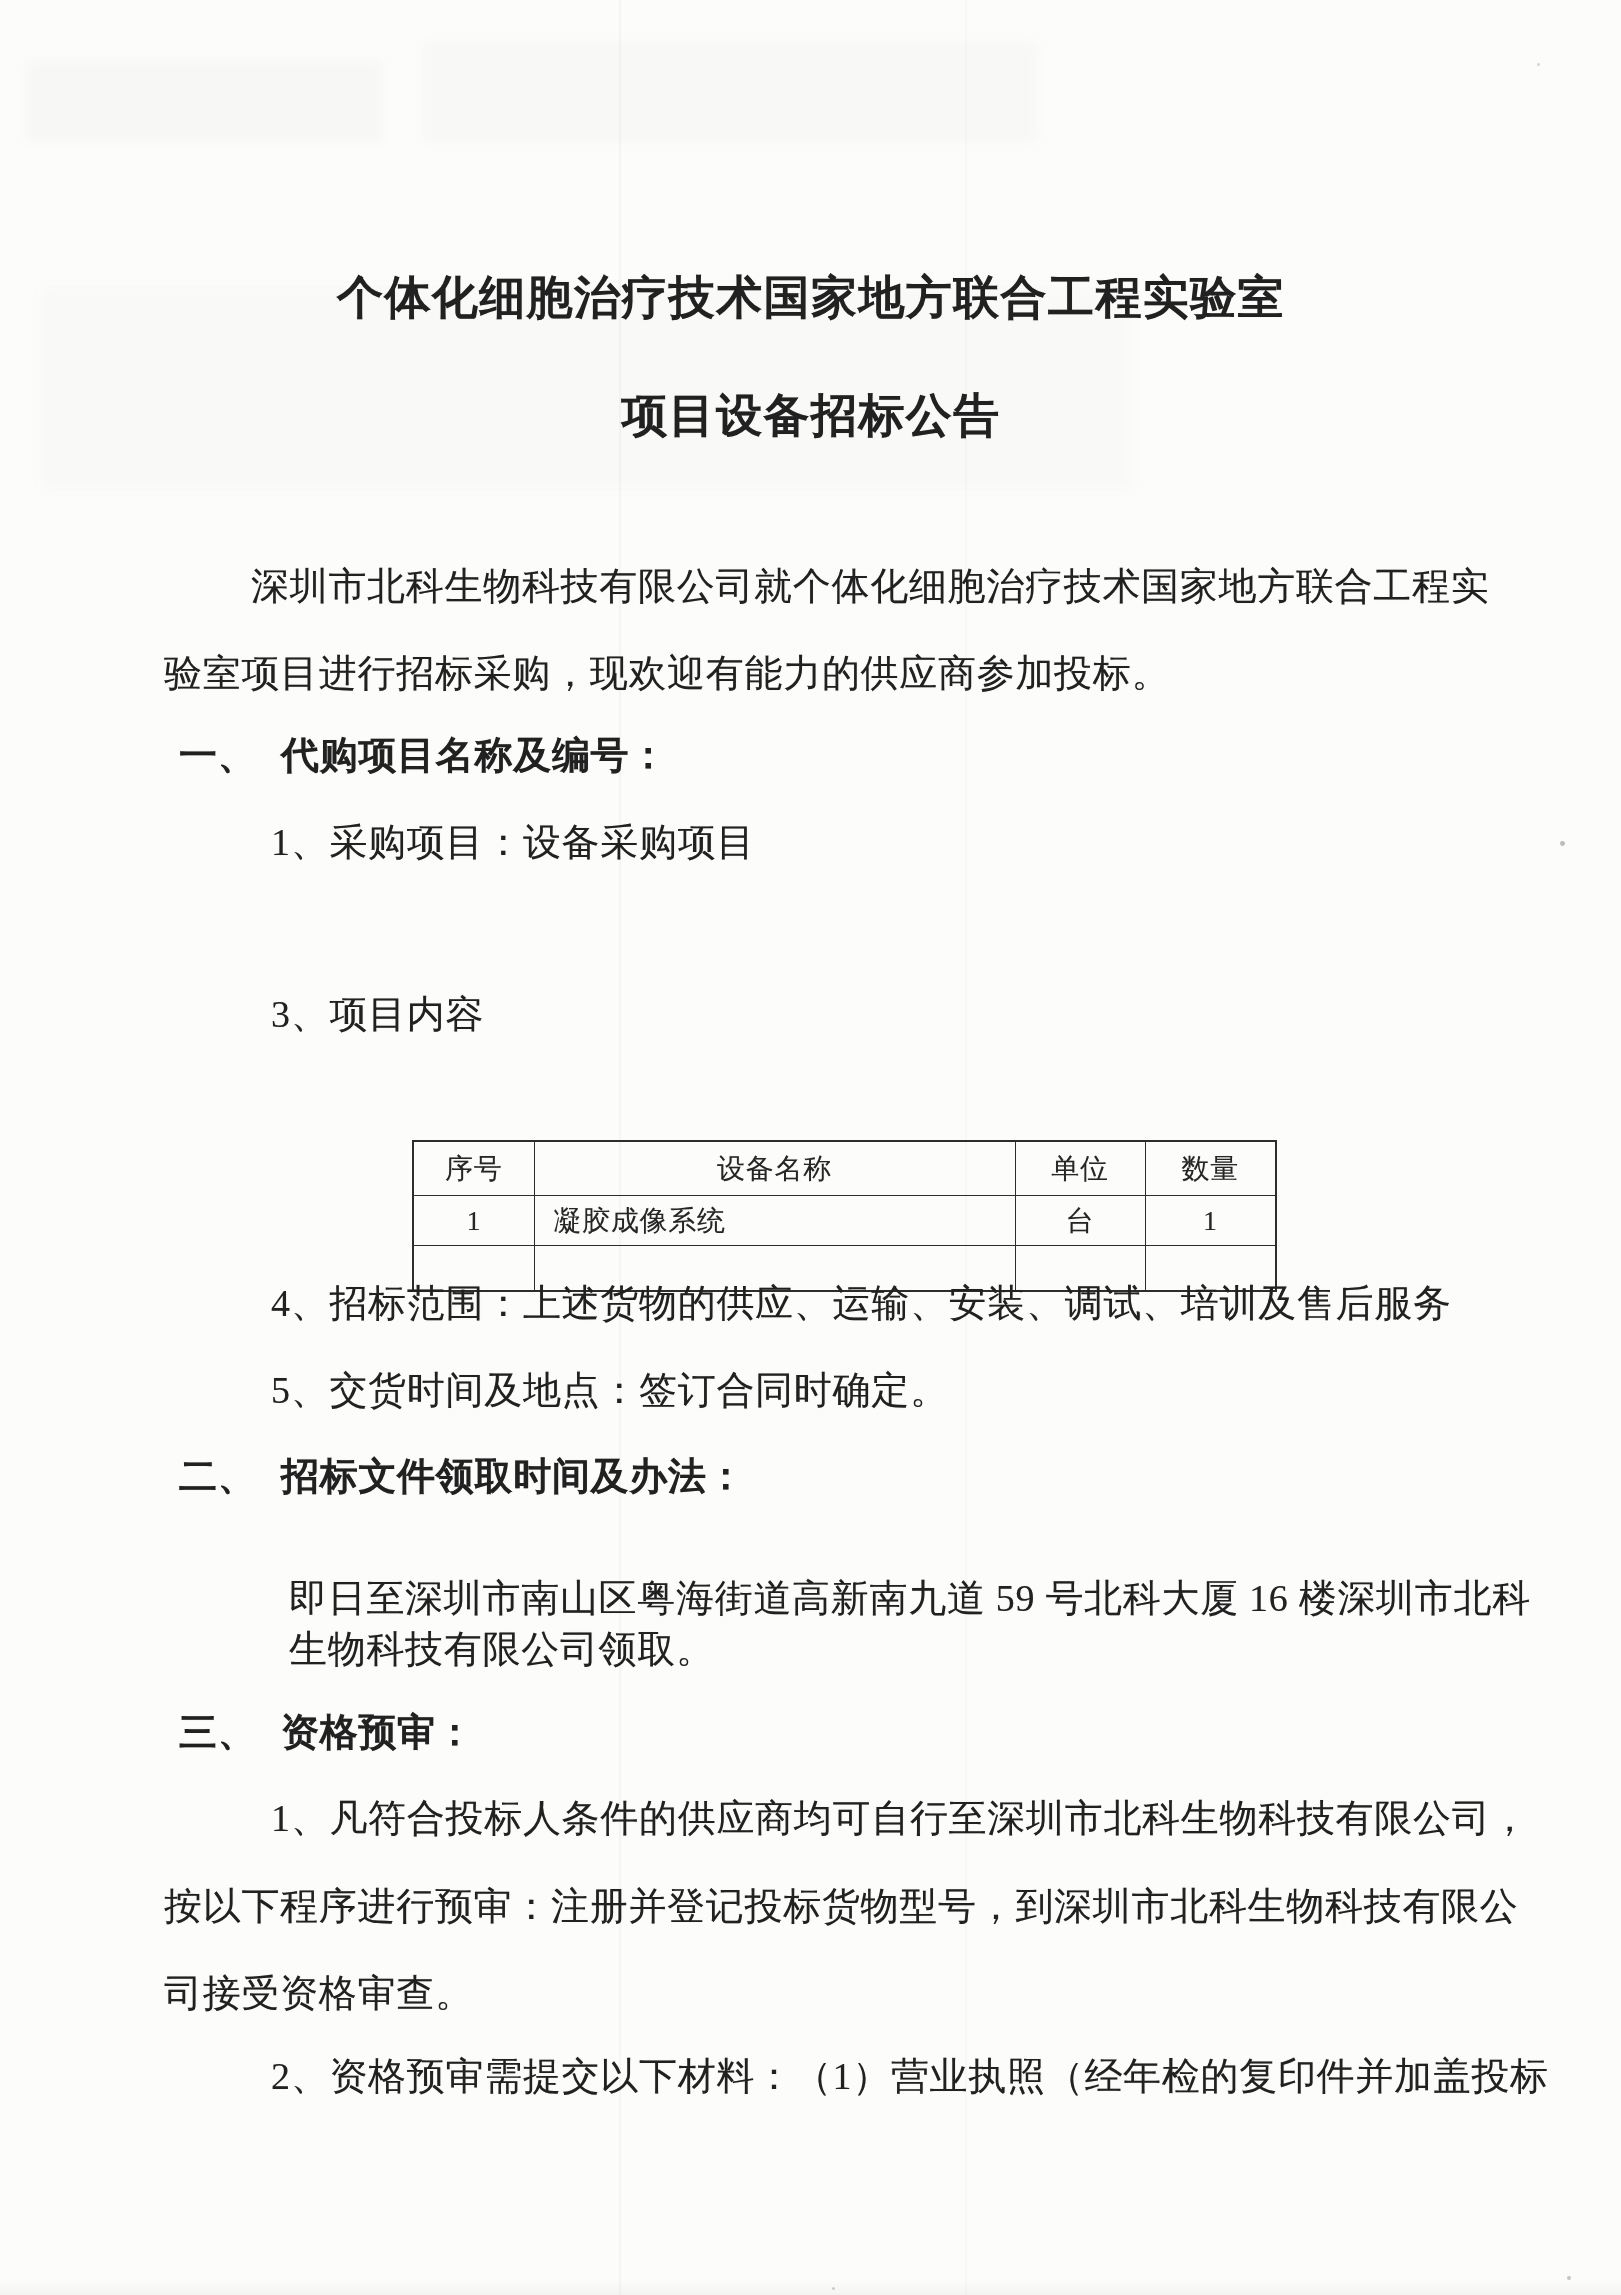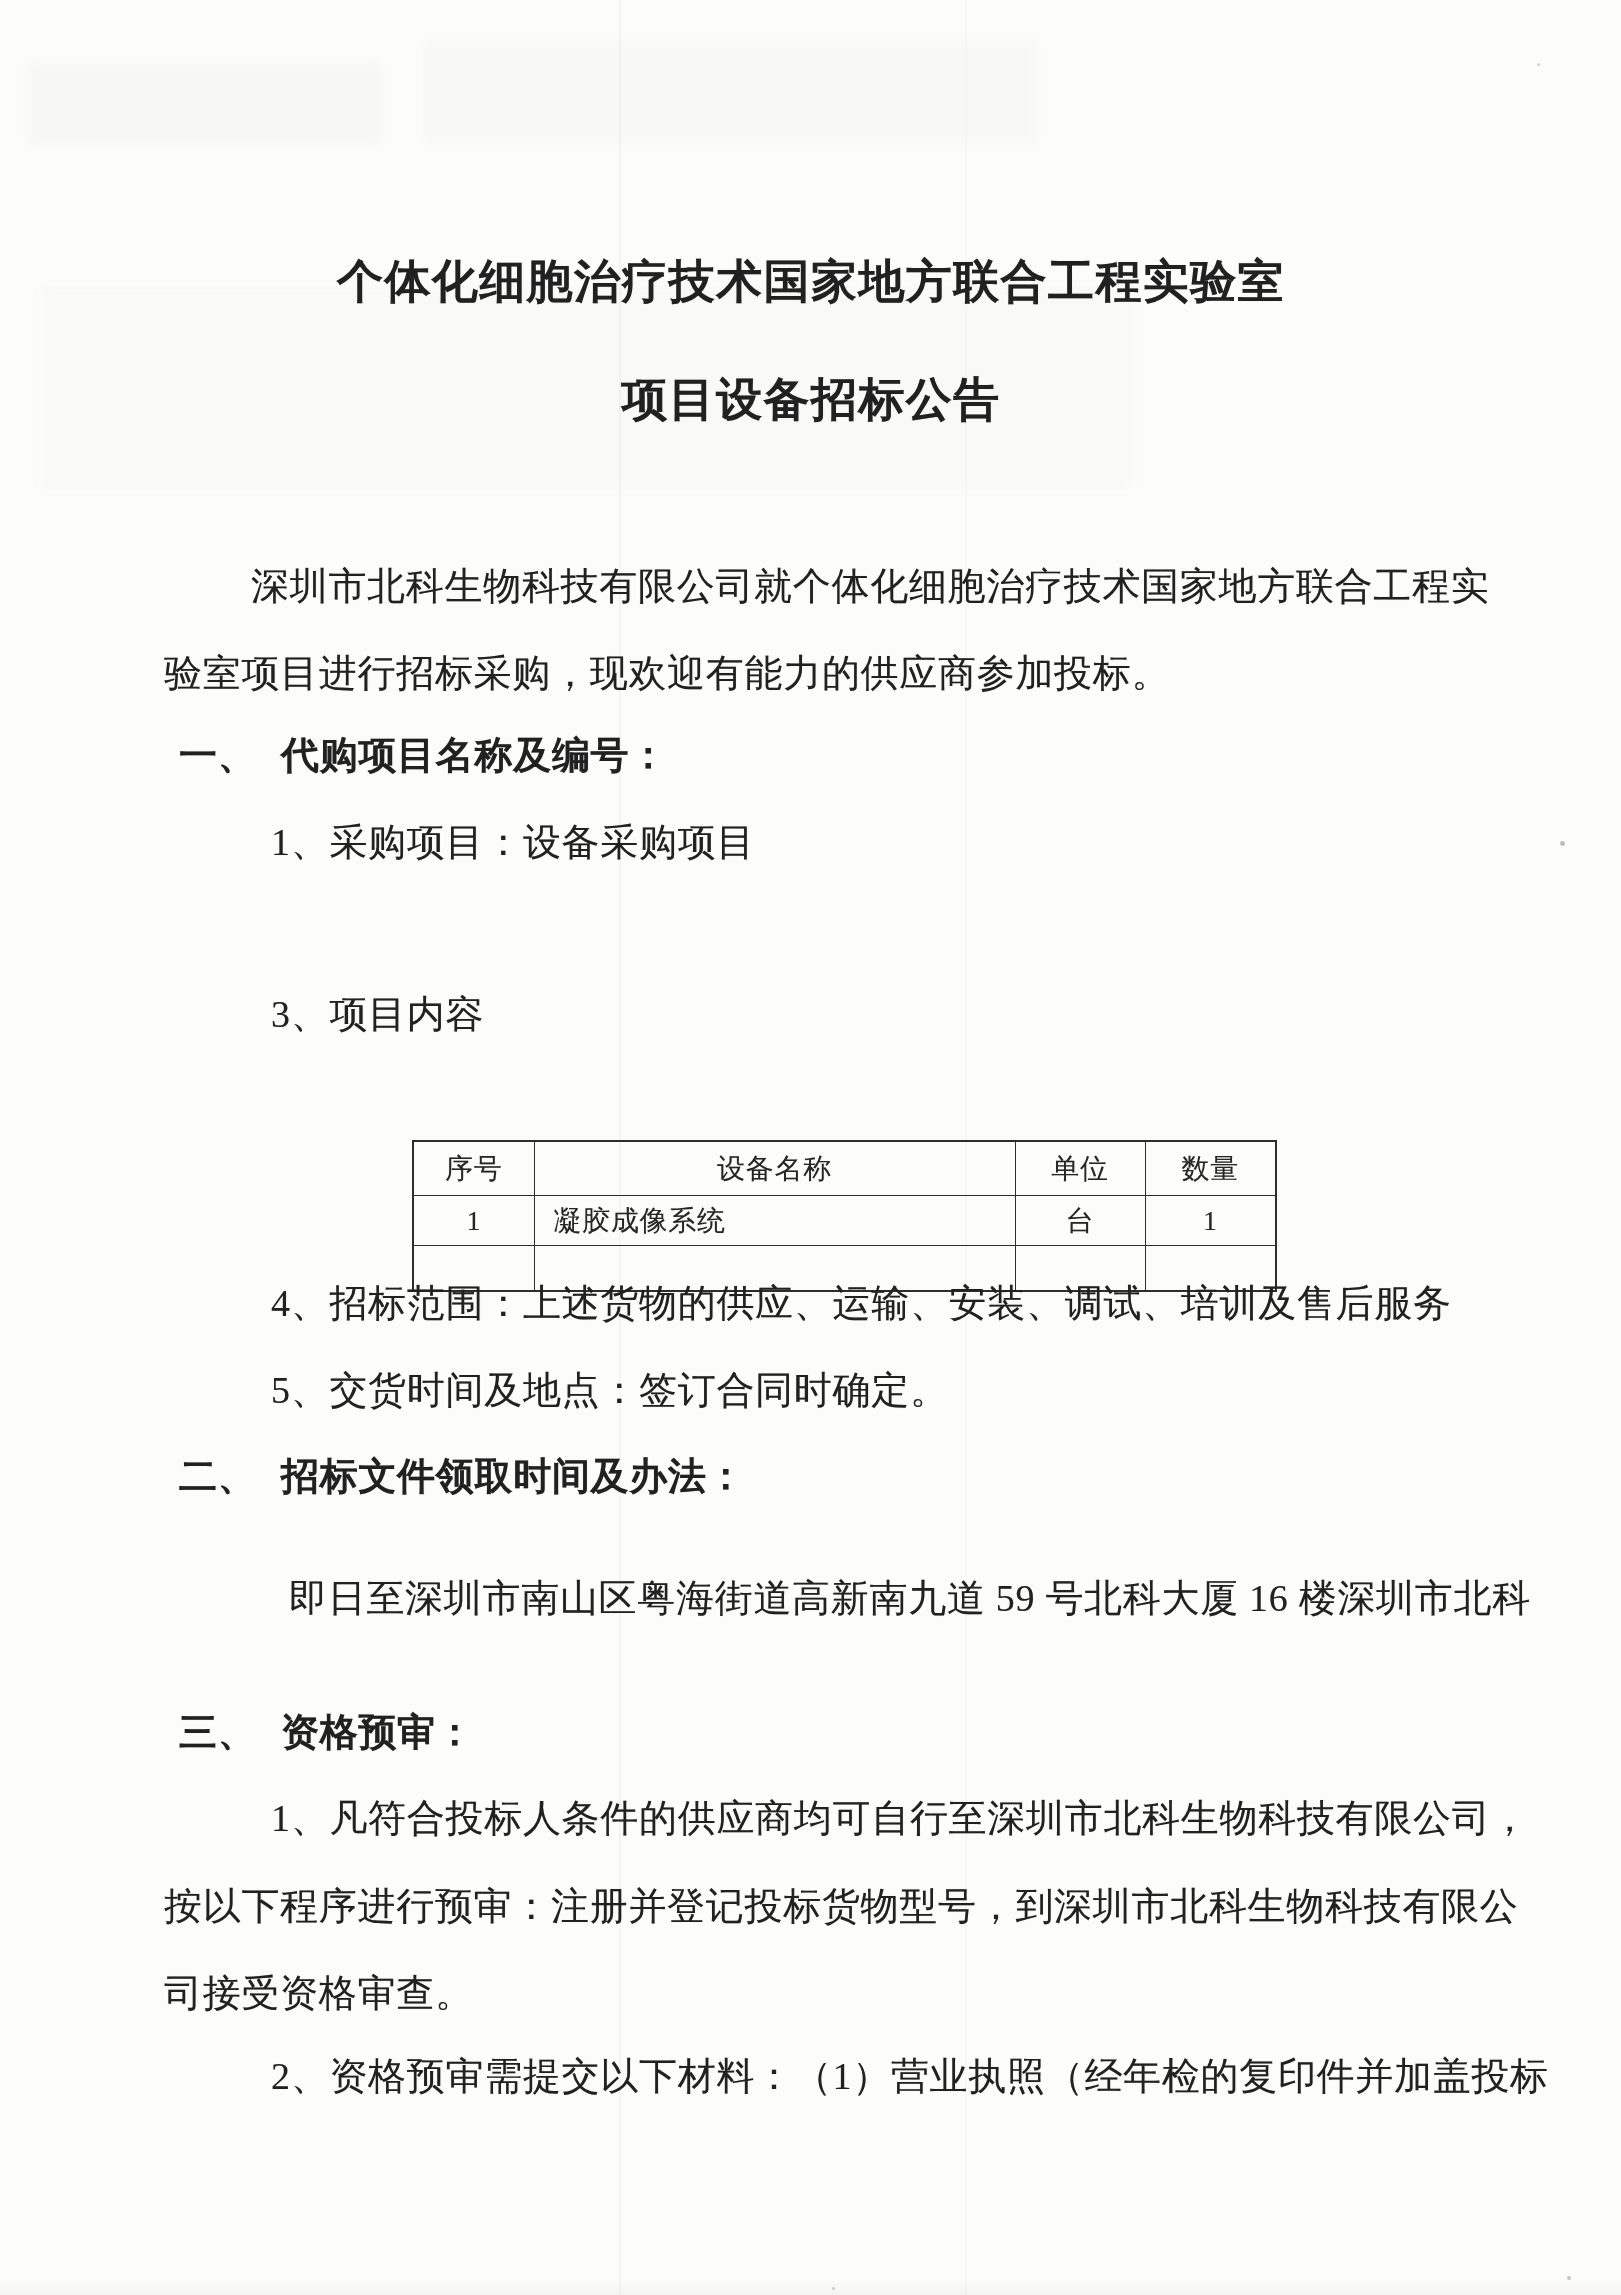--- a/index.html
+++ b/index.html
@@ -18,20 +18,21 @@
     line-height:48px;
     letter-spacing:0.7px;
     text-shadow:0 0 0.7px rgba(45,45,45,0.35);
   }
   .title {
     left:0; width:100%;
     text-align:center;
     font-weight:bold;
     font-size:46px;
     letter-spacing:1.4px;
+    margin-top:16px;
   }
   .heading {
     font-weight:bold;
     font-family:"Liberation Sans","DejaVu Sans",sans-serif;
     display:flex;
     text-shadow:0 0 0.7px rgba(30,30,30,0.4);
   }
   .heading .hno { width:102px; }
   
   .tbl {
@@ -136,20 +137,21 @@
   </table>
 
   <div class="line" style="left:271px; top:1279px;">4、招标范围：上述货物的供应、运输、安装、调试、培训及售后服务</div>
   <div class="line" style="left:271px; top:1366px;">5、交货时间及地点：签订合同时确定。</div>
 
   <div class="line heading" style="left:179px; top:1452px;">
     <span class="hno">二、</span>
     <span>招标文件领取时间及办法：</span>
   </div>
   <div class="line" style="left:289px; top:1538px;margin-top:36px;">即日至深圳市南山区粤海街道高新南九道 59 号北科大厦 16 楼深圳市北科</div>
+  <div class="line" style="left:289px; top:1625px;">生物科技有限公司领取。</div>
 
   <div class="line heading" style="left:179px; top:1708px;">
     <span class="hno">三、</span>
     <span>资格预审：</span>
   </div>
   <div class="line" style="left:271px; top:1794px;">1、凡符合投标人条件的供应商均可自行至深圳市北科生物科技有限公司，</div>
   <div class="line" style="left:164px; top:1882px;">按以下程序进行预审：注册并登记投标货物型号，到深圳市北科生物科技有限公</div>
   <div class="line" style="left:164px; top:1969px;">司接受资格审查。</div>
   <div class="line" style="left:271px; top:2052px;">2、资格预审需提交以下材料：（1）营业执照（经年检的复印件并加盖投标</div>
 

